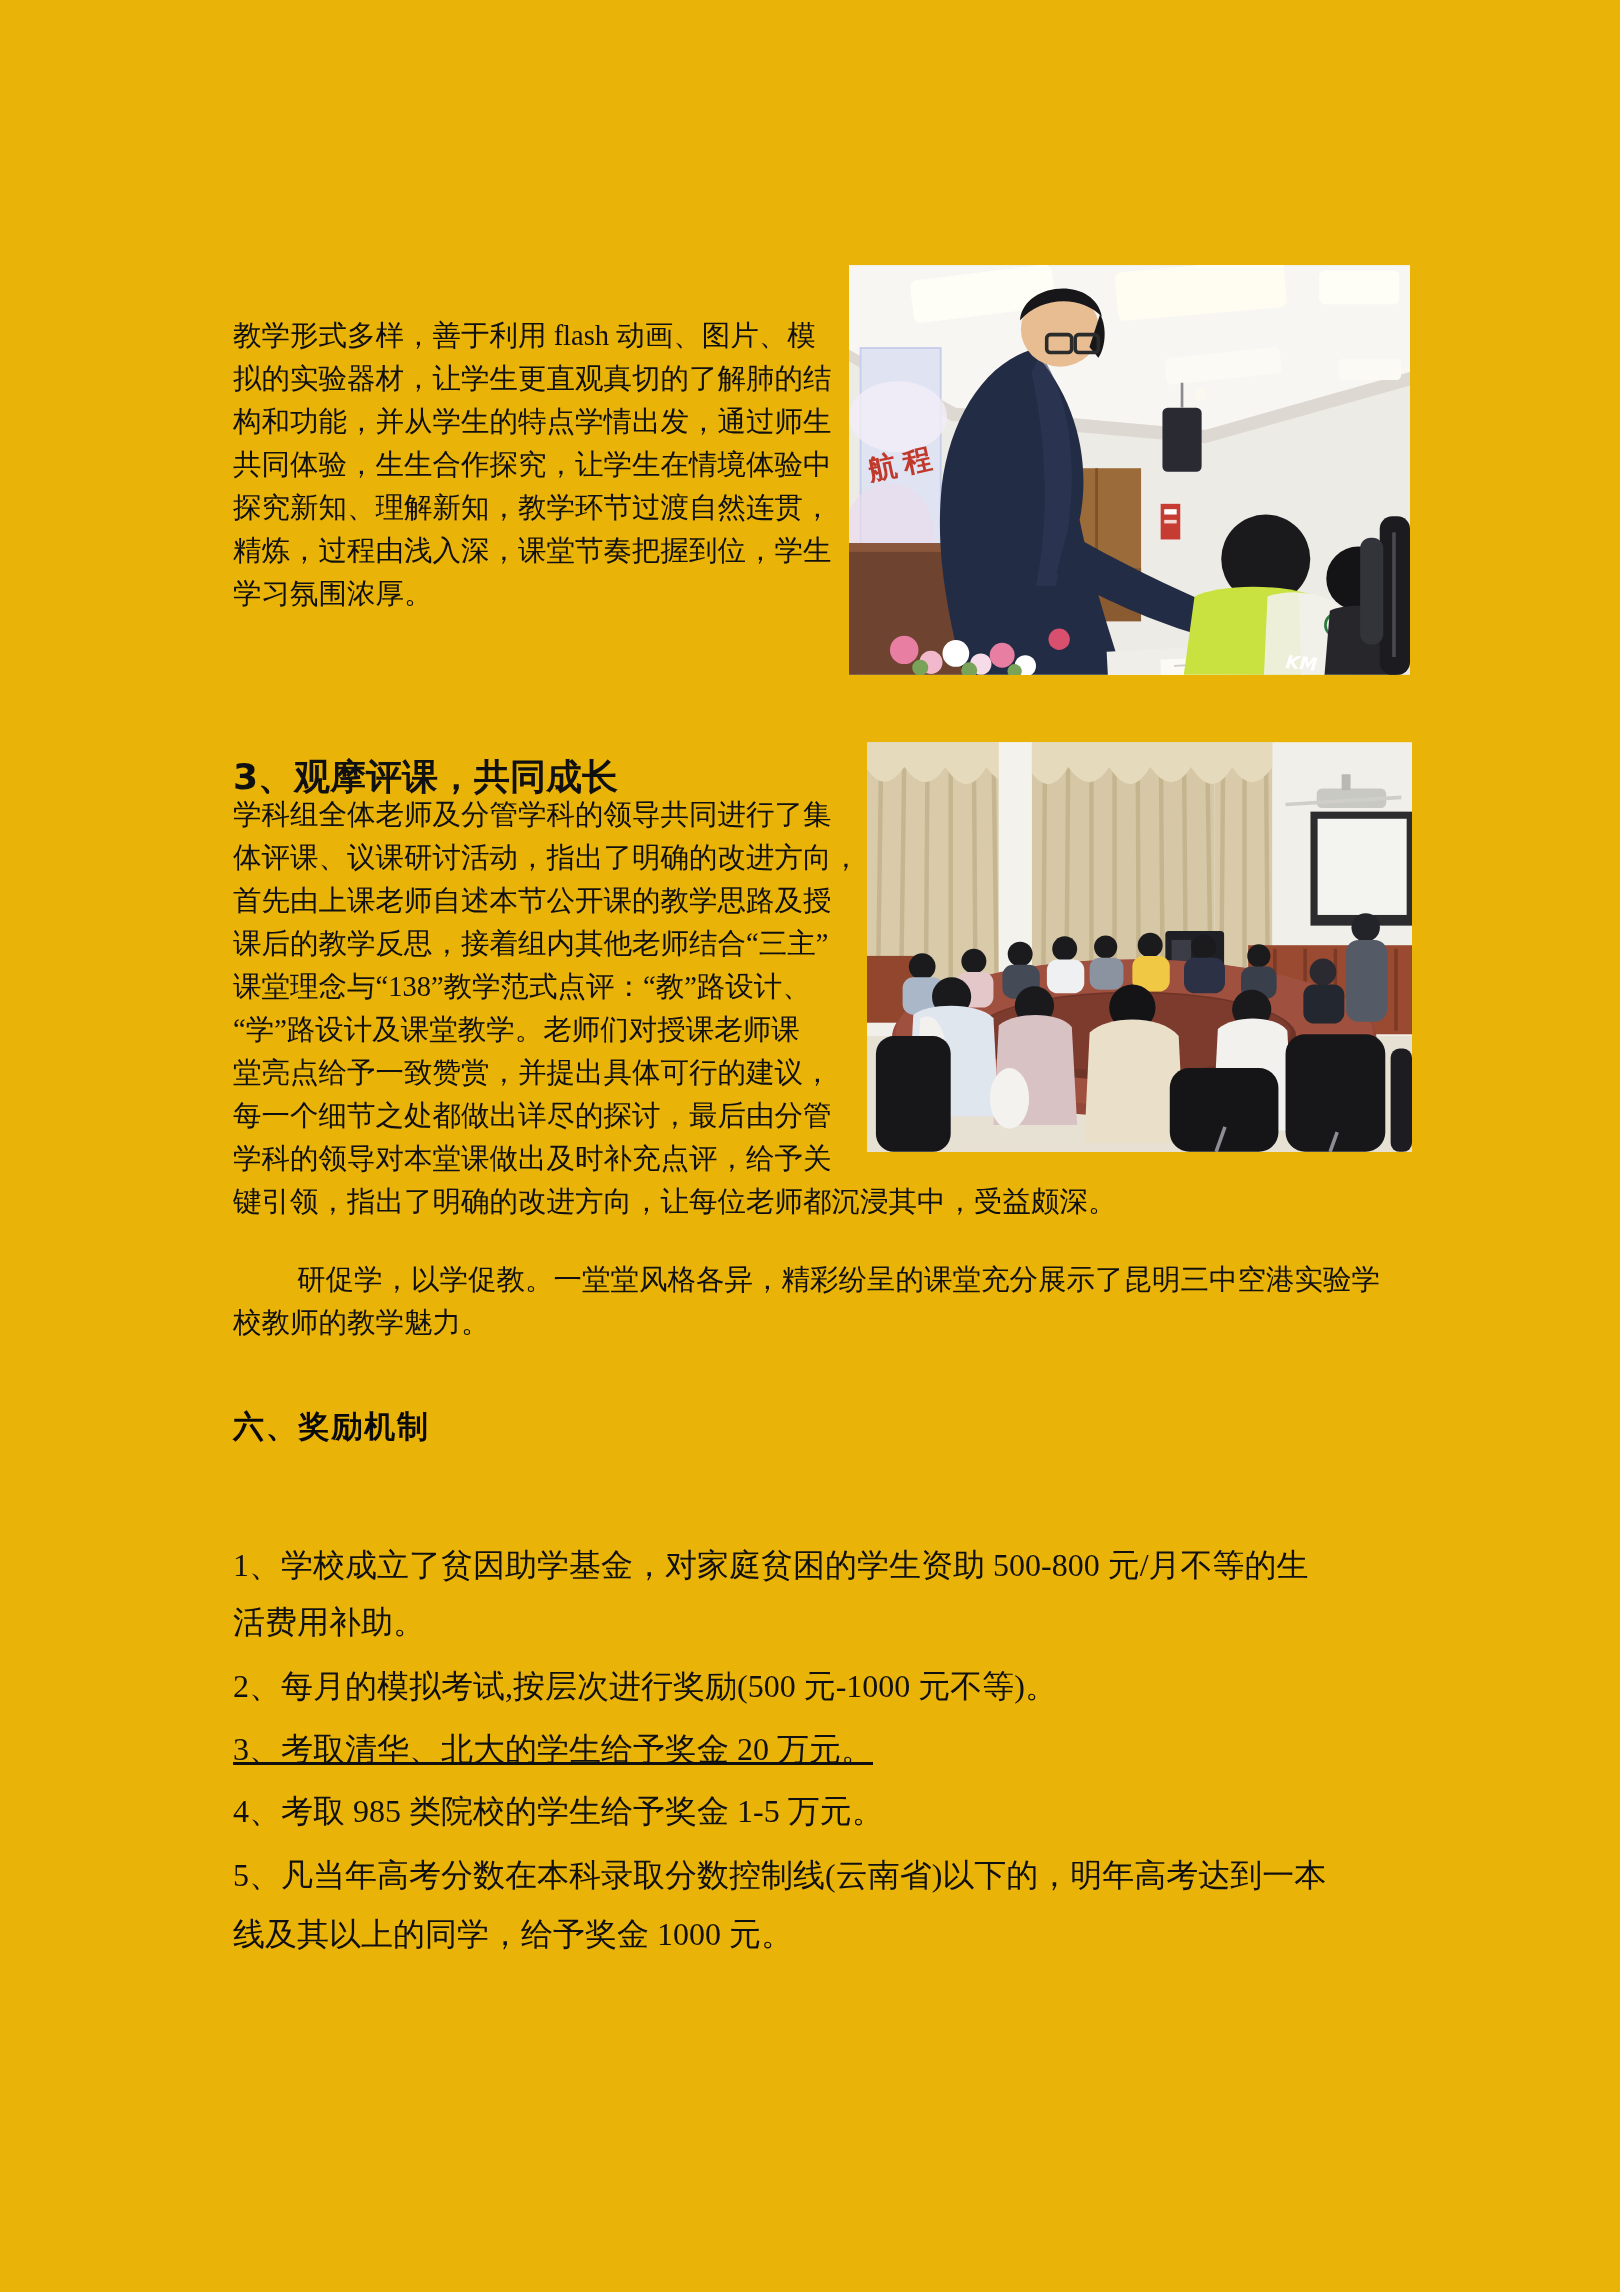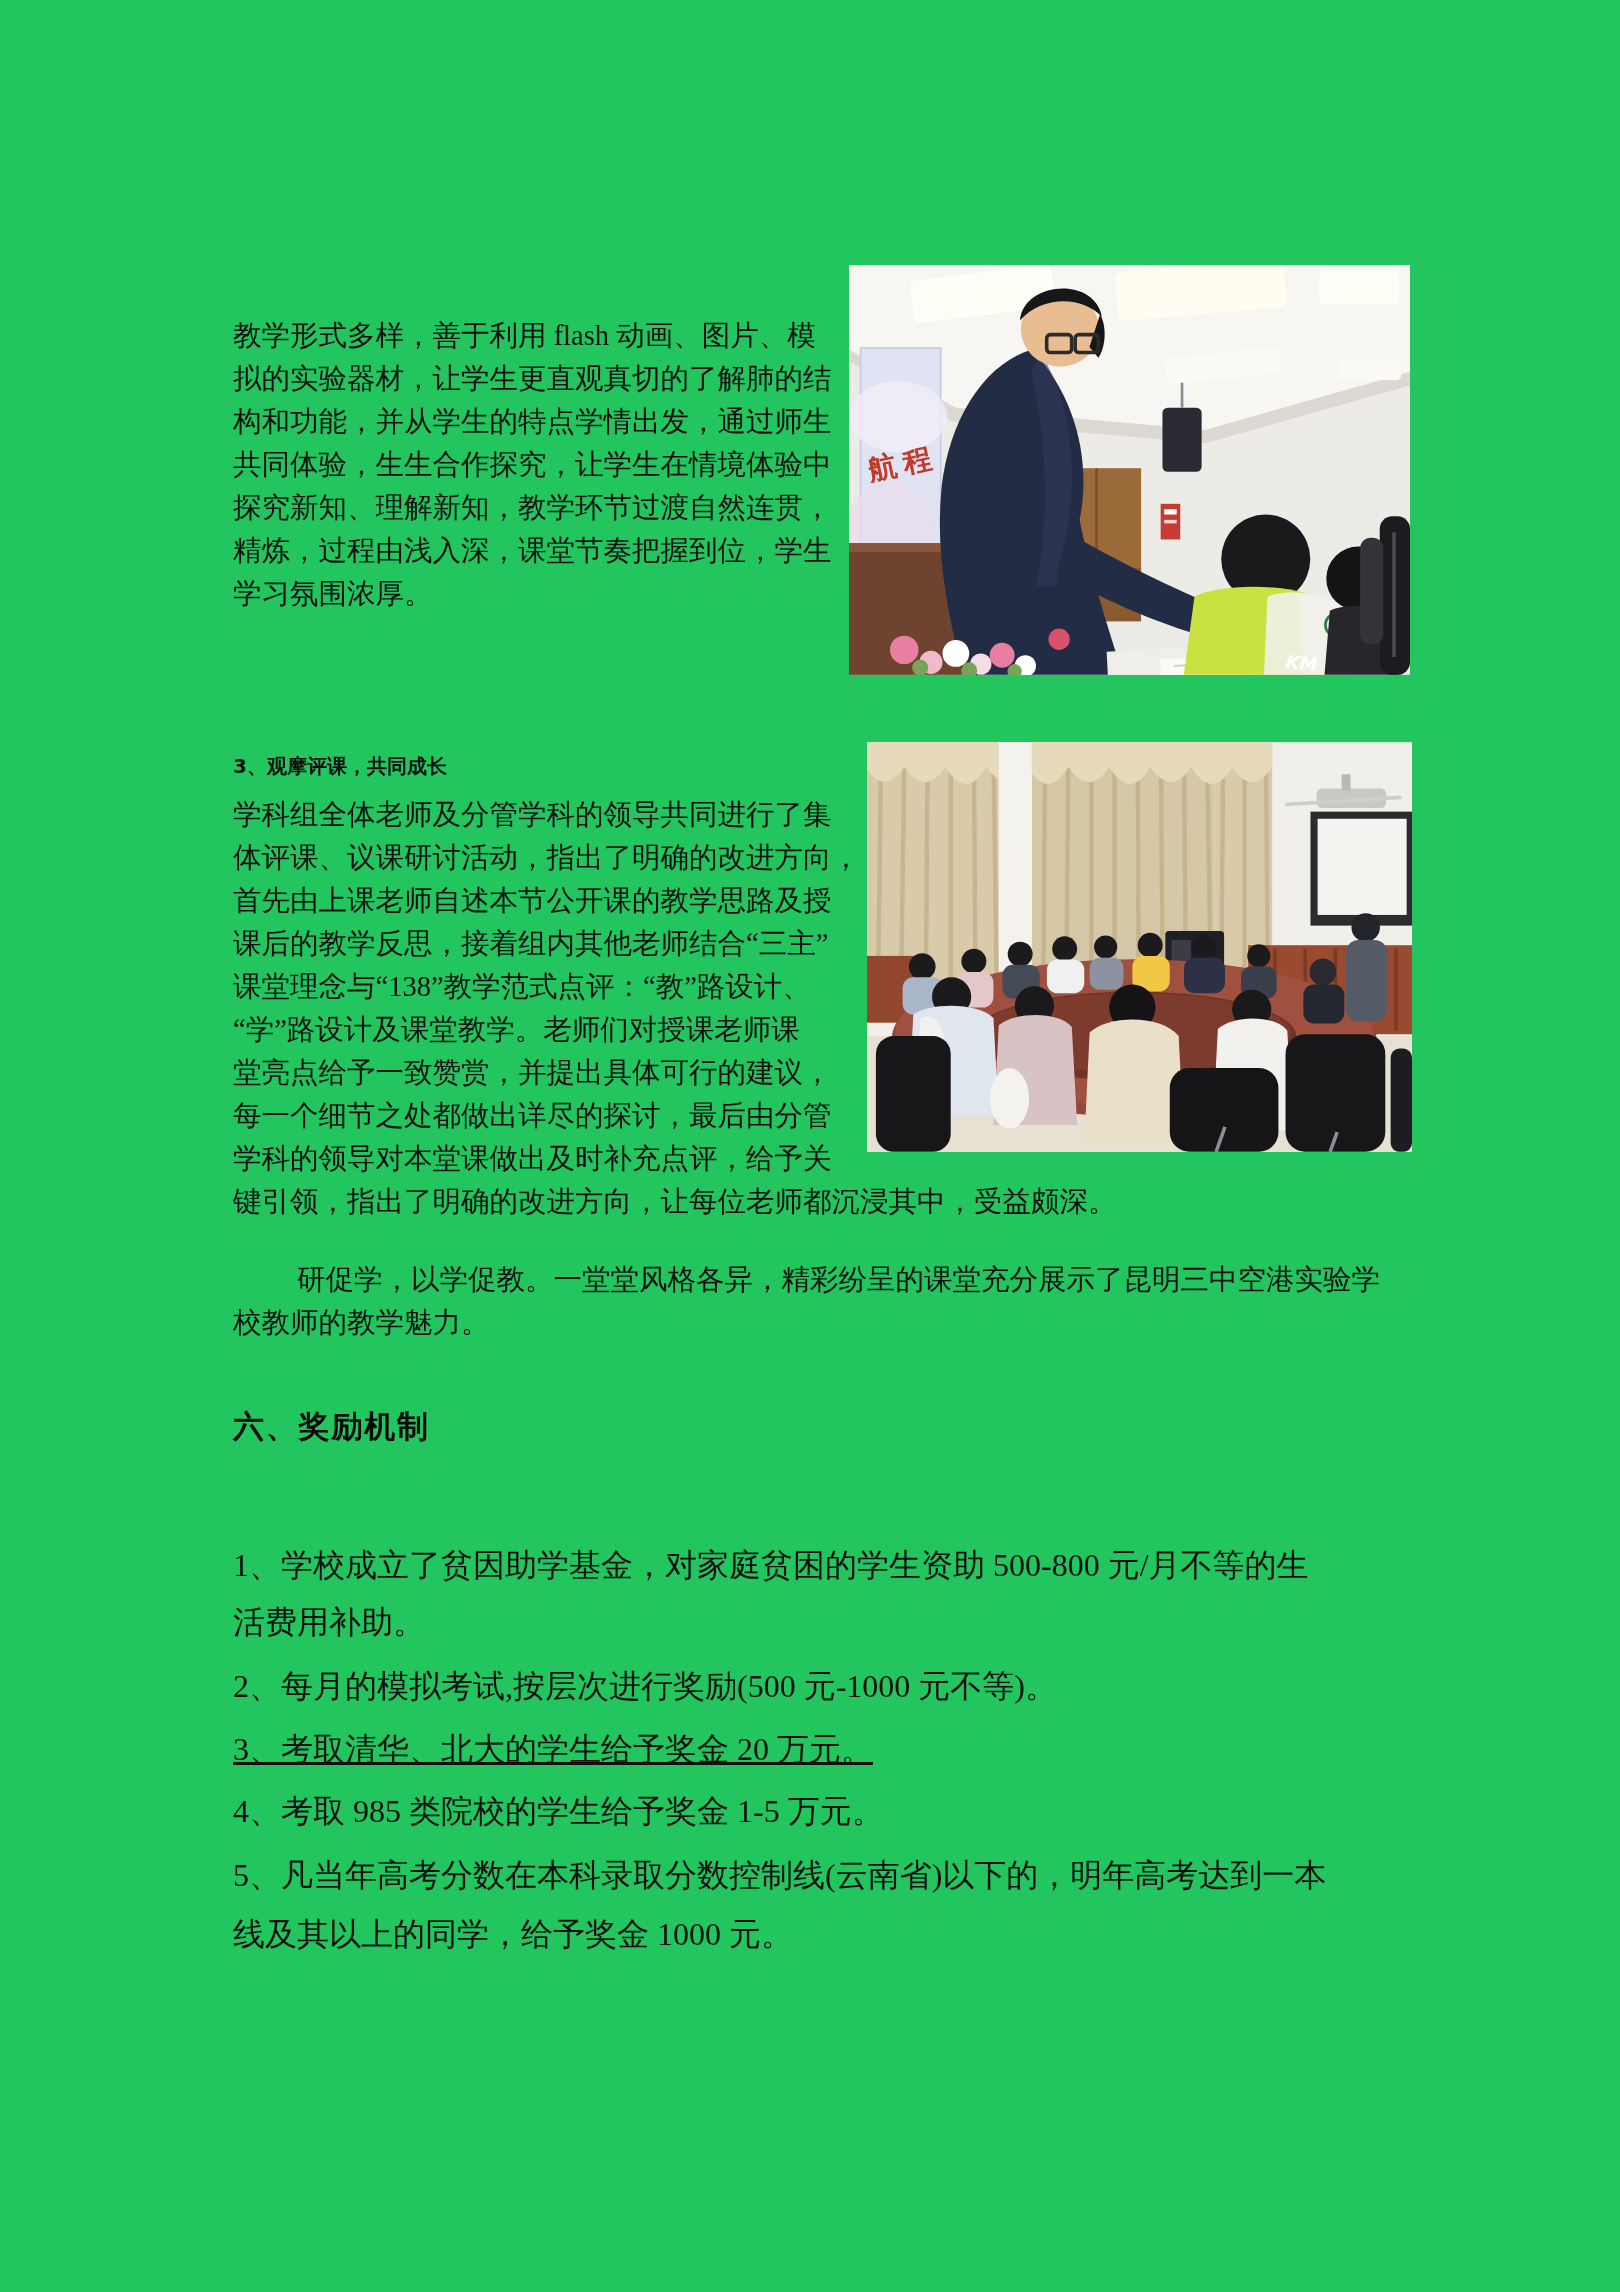--- a/index.html
+++ b/index.html
@@ -1,25 +1,25 @@
 <!DOCTYPE html>
 <html style="font-size:14.3px"><head>
 <meta charset="utf-8">
 <style>
   html,body{margin:0;padding:0;background:#ffffff;}
   .page{
-    position:relative;width:1621px;height:2293px;background:#22c55e;
+    position:relative;width:1621px;height:2293px;background:#eab308;
     overflow:hidden;font-family:"Liberation Serif","DejaVu Serif",serif;color:#101010;
   }
   .abs{position:absolute;}
   .body-col{font-size:28.5px;line-height:43px;}
   .line{height:43px;white-space:nowrap;}
   .bold-head{
     font-family:"DejaVu Sans","Liberation Sans",sans-serif;
-    font-weight:700;font-size:20px;white-space:nowrap;
+    font-weight:700;font-size:36px;white-space:nowrap;
   }
   .big-head{
     font-family:"DejaVu Sans","Liberation Sans",sans-serif;
     font-weight:700;font-size:31px;letter-spacing:1.8px;white-space:nowrap;color:#0a0a0a;
   }
   .rline{font-size:32px;line-height:43px;white-space:nowrap;}
   .indent1{text-indent:64px;}
   svg{display:block;}
 </style>
 </head>

